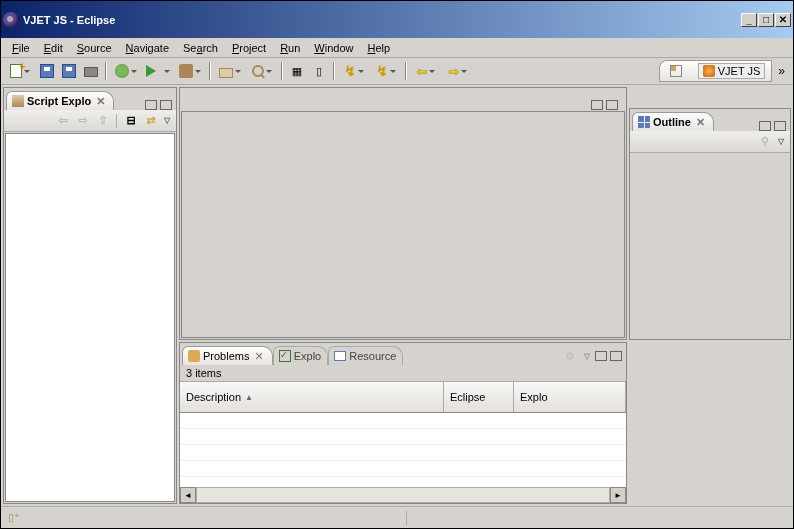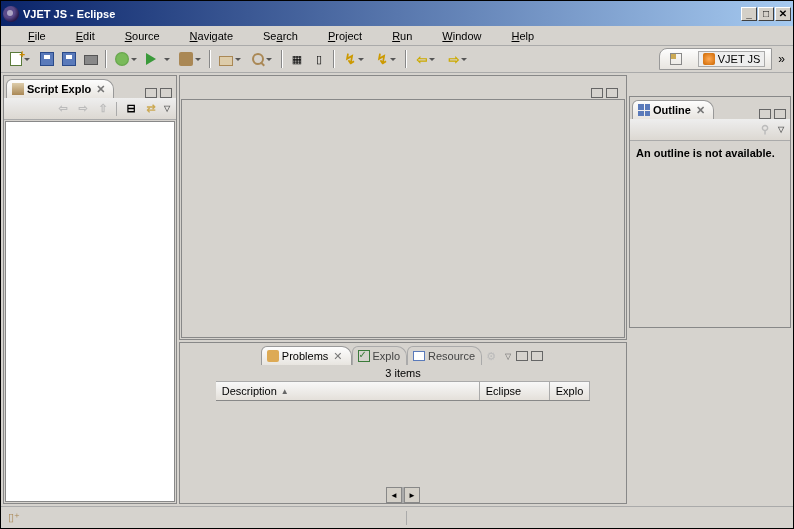--- a/index.html
+++ b/index.html
@@ -1,23 +1,23 @@
 <!DOCTYPE html>
 <html><head>
 <meta charset="utf-8">
 <style>
 * { box-sizing: border-box; margin: 0; padding: 0; font-family: Tahoma, sans-serif; font-size: 11px; }
 body { background: #d6d3ce; width: 794px; height: 529px; overflow: hidden; border: 1px solid #000; display: flex; flex-direction: column; }
-.titlebar { background: linear-gradient(to right, #0a246a, #a6caf0); height: 25px; display: flex; align-items: center; padding: 4px 2px; color: #fff; font-weight: bold; }
+.titlebar { background: linear-gradient(to right, #0a246a, #a6caf0); height: 37px; display: flex; align-items: center; padding: 4px 2px; color: #fff; font-weight: bold; }
 .titlebar .logo { width: 16px; height: 16px; background: radial-gradient(circle at 6px 6px, #5a4a8a 40%, #2a1a4a 70%); border-radius: 50%; margin-right: 4px; position: relative; }
 .titlebar .logo::after { content: ""; position: absolute; width: 6px; height: 6px; background: #fff; border-radius: 50%; top: 4px; left: 4px; opacity: 0.5; }
 .winbtns { margin-left: auto; display: flex; gap: 1px; }
 .winbtn { width: 16px; height: 14px; background: #d4d0c8; border: 1px solid #fff; border-right-color: #404040; border-bottom-color: #404040; display: flex; align-items: center; justify-content: center; font-family: Arial; font-size: 10px; font-weight: bold; color: #000; cursor: pointer; }
 .menubar { background: #d6d3ce; height: 20px; display: flex; align-items: center; padding: 0 4px; border-bottom: 1px solid #aaa; }
-.menubar span { padding: 2px 7px; cursor: pointer; margin-left: 16px; }
+.menubar span { padding: 2px 7px; cursor: pointer; }
 .menubar span u { text-decoration: underline; }
 .toolbar { background: #d6d3ce; height: 27px; display: flex; align-items: center; padding: 0 4px; gap: 2px; border-bottom: 1px solid #aaa; }
 .tbtn { width: 20px; height: 20px; display: flex; align-items: center; justify-content: center; cursor: pointer; position: relative; }
 .tbtn.dd::after { content: ""; border: 3px solid transparent; border-top: 3px solid #555; margin-left: 2px; margin-top: 3px; }
 .tbtn.dd { width: 30px; }
 .tsep { width: 2px; height: 18px; border-left: 1px solid #888; border-right: 1px solid #fff; margin: 0 2px; }
 .workarea { flex: 1; display: flex; background: #d6d3ce; padding: 2px; gap: 2px; }
 .leftcol { width: 174px; display: flex; flex-direction: column; }
 .midcol { flex: 1; display: flex; flex-direction: column; gap: 2px; }
 .rightcol { width: 162px; display: flex; flex-direction: column; margin-top: 21px; }
@@ -30,23 +30,23 @@
 .minmax { width: 12px; height: 10px; border: 1px solid #666; cursor: pointer; position: relative; }
 .mini-menu { width: 10px; height: 10px; cursor: pointer; display: flex; align-items: center; justify-content: center; }
 .mini-menu::before { content: "▽"; font-size: 8px; color: #666; }
 .viewtoolbar { height: 22px; background: linear-gradient(#eee, #dcd8d2); display: flex; align-items: center; padding: 0 4px; gap: 2px; border-bottom: 1px solid #aaa; justify-content: flex-end; }
 .smbtn { width: 18px; height: 18px; display: flex; align-items: center; justify-content: center; cursor: pointer; }
 .viewbody { flex: 1; background: #fff; border: 1px solid #888; margin: 1px; }
 .editor { flex: 1; border: 1px solid #888; background: #d6d3ce; }
 .editor .tabrow { background: #d6d3ce; }
 .editor-body { border: 1px solid #888; margin: 1px; flex: 1; background: #d6d3ce; height: calc(100% - 24px); }
 .outline-body { flex: 1; background: #d6d3ce; padding: 6px; }
-.bottomview { height: 162px; border: 1px solid #888; display: flex; flex-direction: column; align-items: center; }
+.bottomview { height: 162px; border: 1px solid #888; display: flex; flex-direction: column; }
 .items-label { padding: 2px 6px; background: #d6d3ce; }
-.tablehead { display: flex; background: linear-gradient(#f8f8f8, #e4e0da); border-top: 1px solid #aaa; border-bottom: 1px solid #888; height: 20px; }
+.tablehead { display: flex; background: linear-gradient(#f8f8f8, #e4e0da); border-top: 1px solid #aaa; border-bottom: 1px solid #888; height: 32px; }
 .th { border-right: 1px solid #aaa; padding: 2px 6px; display: flex; align-items: center; gap: 4px; }
 .th.desc { width: 264px; }
 .th.res { width: 70px; }
 .th.path { flex: 1; }
 .sortarrow { font-size: 8px; color: #666; }
 .tablebody { flex: 1; background: #fff; overflow: hidden; }
 .trow { height: 16px; border-bottom: 1px solid #ededed; }
 .hscroll { height: 16px; background: #d6d3ce; display: flex; align-items: center; }
 .hscroll .track { flex: 1; background: #e8e5e0; height: 16px; border: 1px solid #aaa; position: relative; margin: 0 16px; }
 .hscroll .arrow { width: 16px; height: 16px; background: #d4d0c8; border: 1px solid #888; display: flex; align-items: center; justify-content: center; font-size: 8px; position: absolute; cursor: pointer; }
@@ -273,21 +273,20 @@
         </div>
         <div class="viewctrls">
           <div class="minmax"></div>
           <div class="minmax"></div>
         </div>
       </div>
       <div class="viewtoolbar">
         <div class="smbtn" style="color:#bbb">⚲</div>
         <div class="mini-menu"></div>
       </div>
-      <div class="outline-body">An outline is not available.</div>
     </div>
   </div>
 
 </div>
 
 <div class="statusbar">
   <div class="smbtn" style="color:#a85">▯⁺</div>
   <div style="flex:1"></div>
   <div style="width:1px;height:14px;background:#aaa"></div>
   <div style="flex:1"></div>

